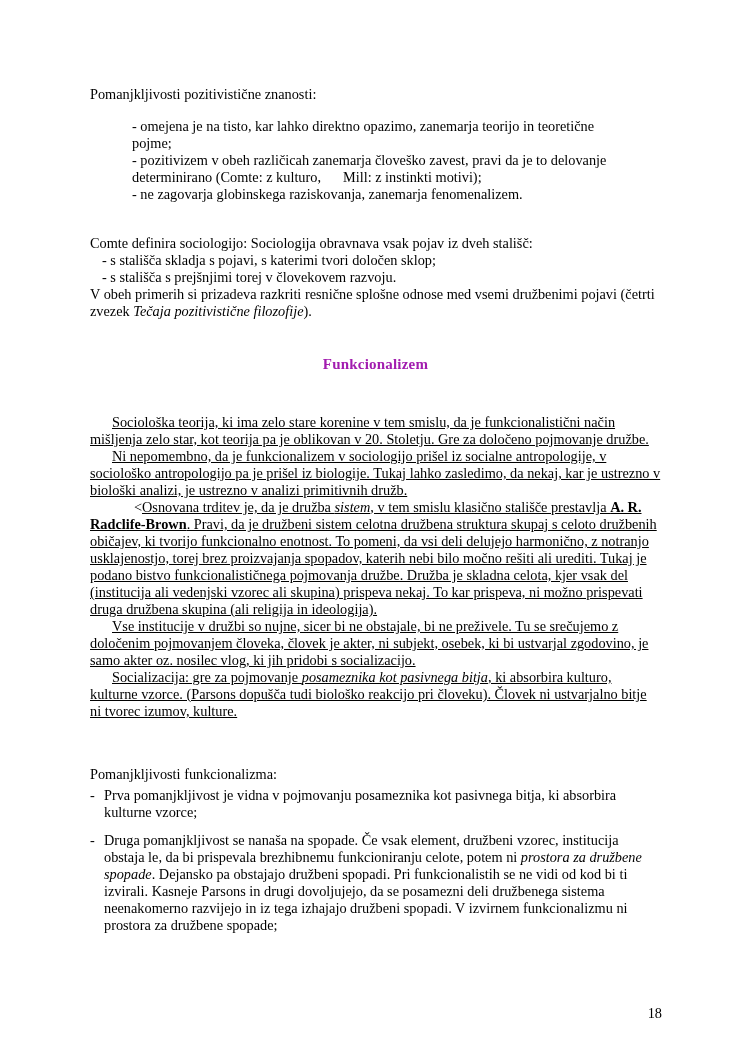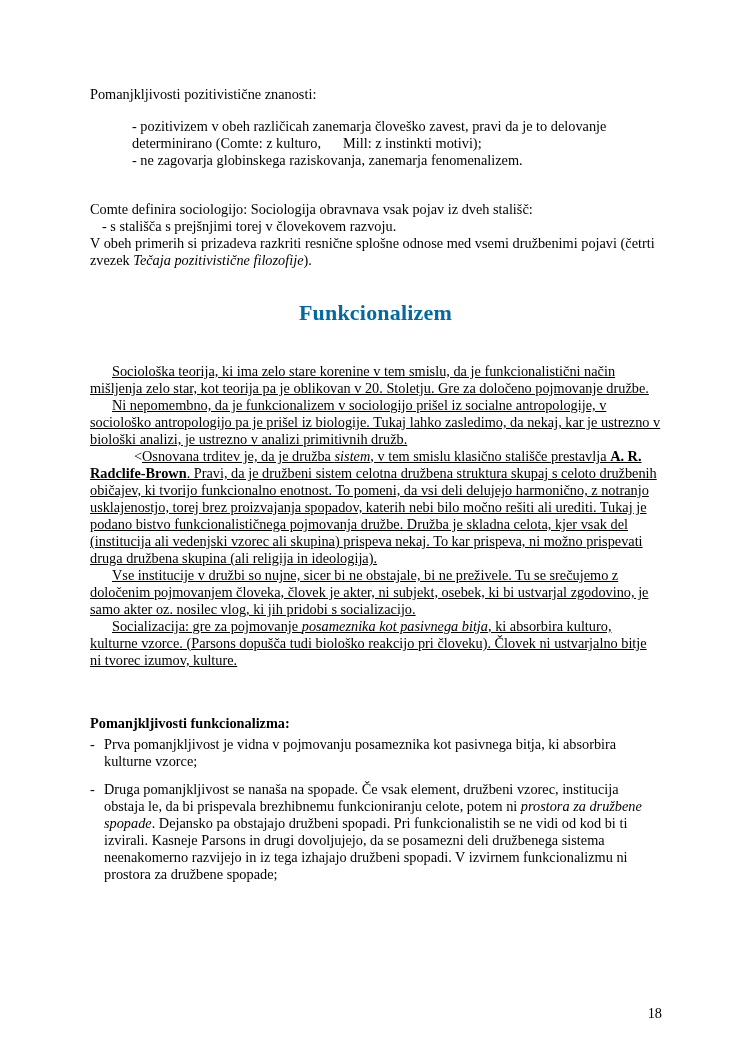--- a/index.html
+++ b/index.html
@@ -56,23 +56,23 @@
 
   
   .comte-block { margin-top: 32px; }
   .comte-block .sub {
     margin-left: 12px;
   }
 
   
   .title {
     text-align: center;
-    color: #0369a1;
+    color: #a21caf;
     font-weight: bold;
-    font-size: 22px;
+    font-size: 15px;
     line-height: 24px;
     margin-top: 32px;
     margin-bottom: 8px;
     letter-spacing: 0.2px;
   }
 
   
   .body-block {
     margin-top: 38px;
     text-decoration: underline;
@@ -92,21 +92,21 @@
   .angle-mark {
     display: inline-block;
     width: 30px;
   }
 
   
   .flaws {
     margin-top: 46px;
   }
   .flaws .flaws-title {
-    font-weight: bold;
+    font-weight: normal;
     font-size: 14.3px;
     line-height: 17px;
   }
   .flaws ul {
     list-style: none;
     margin: 0;
     padding: 0;
     margin-top: 4px;
   }
   .flaws li {
@@ -133,26 +133,28 @@
 </style>
 </head>
 <body>
 
 <div class="page">
   <div class="content">
 
     <div class="sec-head-italic">Pomanjkljivosti pozitivistične znanosti:</div>
 
     <div class="dash-block">
+      <div class="item">- omejena je na tisto, kar lahko direktno opazimo, zanemarja teorijo in teoretične pojme;</div>
       <div class="item"><span>- pozitivizem v obeh različicah zanemarja človeško zavest, pravi da je to delovanje determinirano (Comte: z kulturo,</span><span class="gap"></span><span>Mill: z instinkti motivi);</span></div>
       <div class="item">- ne zagovarja globinskega raziskovanja, zanemarja fenomenalizem.</div>
     </div>
 
     <div class="comte-block">
       <div class="txt">Comte definira sociologijo: Sociologija obravnava vsak pojav iz dveh stališč:</div>
+      <div class="txt sub">- s stališča skladja s pojavi, s katerimi tvori določen sklop;</div>
       <div class="txt sub">- s stališča s prejšnjimi torej v človekovem razvoju.</div>
       <div class="txt"><span>V obeh primerih si prizadeva razkriti resnične splošne odnose med vsemi družbenimi pojavi (četrti zvezek </span><span class="italic">Tečaja pozitivistične filozofije</span><span>).</span></div>
     </div>
 
     <div class="title">Funkcionalizem</div>
 
     <div class="body-block">
       <p>Sociološka teorija, ki ima zelo stare korenine v tem smislu, da je funkcionalistični način mišljenja zelo star, kot teorija pa je oblikovan v 20. Stoletju. Gre za določeno pojmovanje družbe.</p>
       <p>Ni nepomembno, da je funkcionalizem v sociologijo prišel iz socialne antropologije, v sociološko antropologijo pa je prišel iz biologije. Tukaj lahko zasledimo, da nekaj, kar je ustrezno v biološki analizi, je ustrezno v analizi primitivnih družb.</p>
 

